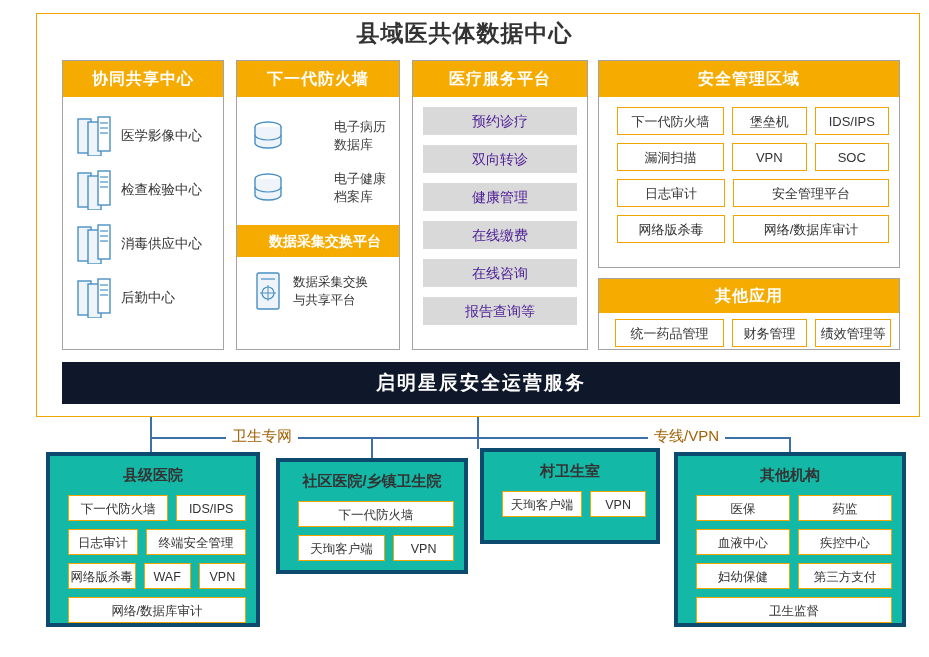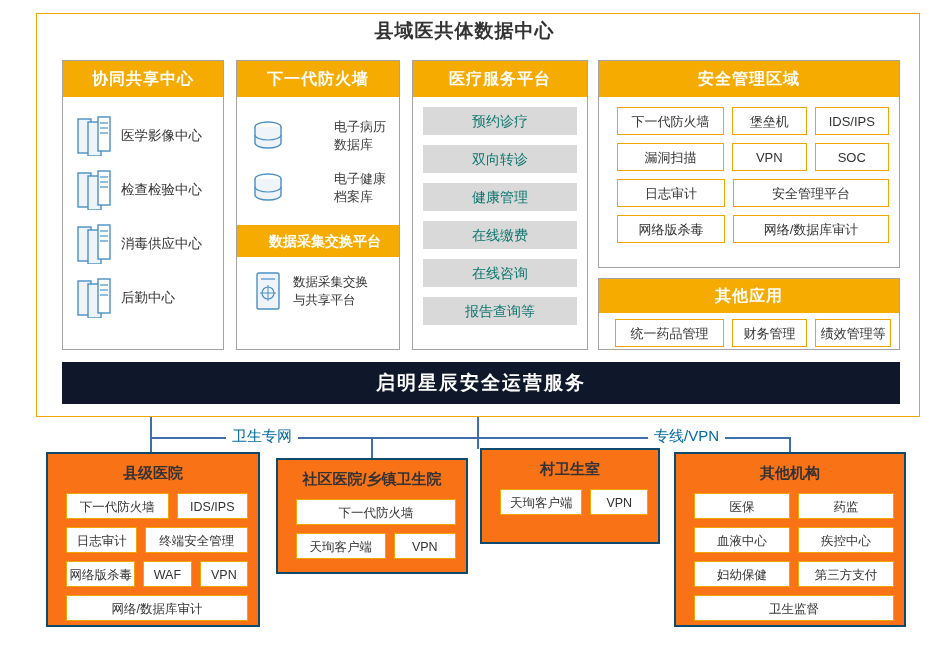--- a/index.html
+++ b/index.html
@@ -29,21 +29,21 @@
     border: 1px solid #f0a500;
     box-sizing: border-box;
     background: #ffffff;
   }
   .dc-title {
     position: absolute;
     left: 0;
     top: 18px;
     width: 100%;
     text-align: center;
-    font-size: 19px;
+    font-size: 23px;
     font-weight: bold;
     color: #333333;
     letter-spacing: 1px;
   }
 
   
   .panel {
     position: absolute;
     border: 1px solid #a3a3a3;
     box-sizing: border-box;
@@ -122,21 +122,21 @@
     flex: 0 0 30px;
     margin-left: 6px;
     margin-right: 10px;
   }
   .collect-label { font-size: 12.5px; line-height: 18px; color: #333333; }
 
   
   #col-service { left: 412px; top: 60px; width: 176px; height: 290px; }
   .grey-item {
     background: #d9d9d9;
-    color: #0f766e;
+    color: #4c1d95;
     font-size: 14px;
     text-align: center;
     line-height: 28px;
     height: 28px;
     margin-bottom: 10px;
   }
   .grey-item:last-child { margin-bottom: 16px; }
 
   
   #col-sec { left: 598px; top: 60px; width: 302px; height: 208px; }
@@ -182,31 +182,31 @@
   }
 
   
   .conn { position: absolute; background: #3f6fa8; }
   .conn-v { width: 2px; }
   .conn-h { height: 2px; }
 
   .net-label {
     position: absolute;
     font-size: 15px;
-    color: #0369a1;
+    color: #a16207;
     background: #ffffff;
     padding: 0 6px;
   }
 
   
   .inst {
     position: absolute;
-    border: 2px solid #0c4a6e;
+    border: 4px solid #0c4a6e;
     box-sizing: border-box;
-    background: #f97316;
+    background: #14b8a6;
   }
   .inst-title {
     text-align: center;
     font-size: 15px;
     font-weight: bold;
     color: #333333;
     margin: 10px 0 10px 0;
   }
   .inst-body { padding: 0 10px 10px 10px; }
 

